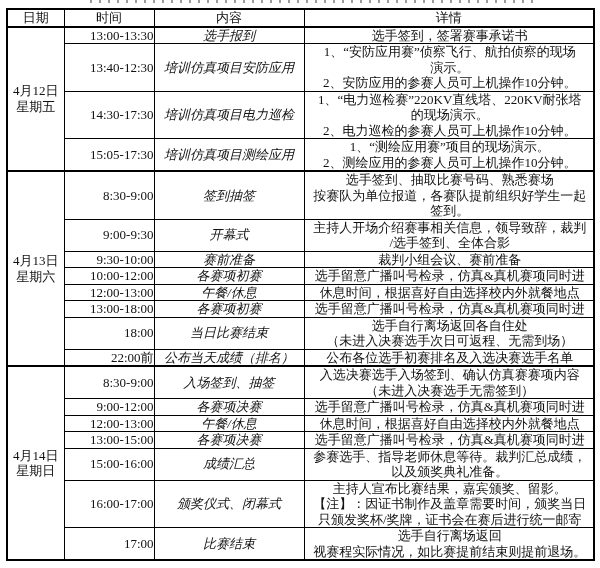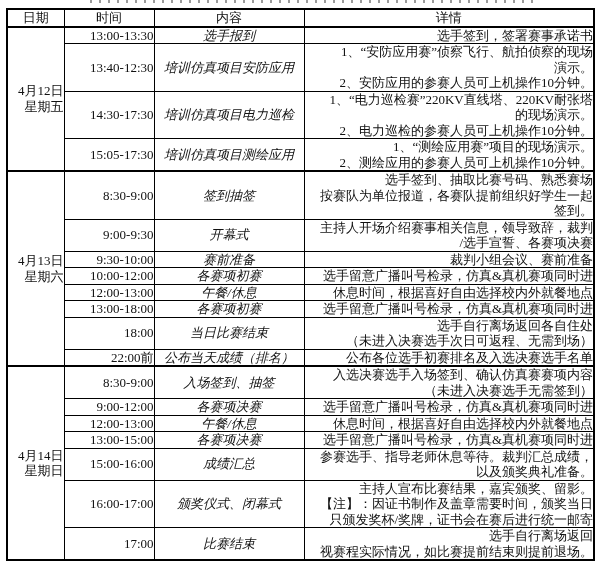--- a/index.html
+++ b/index.html
@@ -41,24 +41,24 @@
     vertical-align: middle;
     overflow: hidden;
   }
   thead th {
     height: 15px;
     text-align: center;
     border-bottom: 2px solid #000;
   }
   tr.group-start th, tr.group-start td { border-top: 2px solid #000; }
 
-  td.date    { text-align: right; }
+  td.date    { text-align: center; }
   td.time    { text-align: right; padding-left: 3px; white-space: nowrap; }
   td.content { text-align: center; white-space: nowrap; font-style: italic; }
-  td.detail  { text-align: right; padding-left: 2px; }
+  td.detail  { text-align: center; padding-left: 2px; }
   .detail-line, .date-line { white-space: nowrap; overflow: hidden; }
 </style>
 </head>
 <body>
 
 <div class="page">
   <div class="clipped-title"></div>
   <table class="schedule">
     <colgroup>
       <col class="c-date">
@@ -123,21 +123,21 @@
             <div class="detail-line">选手签到、抽取比赛号码、熟悉赛场</div>
             <div class="detail-line">按赛队为单位报道，各赛队提前组织好学生一起</div>
             <div class="detail-line">签到。</div>
           </td>
         </tr>
         <tr>
           <td class="time">9:00-9:30</td>
           <td class="content">开幕式</td>
           <td class="detail">
             <div class="detail-line">主持人开场介绍赛事相关信息，领导致辞，裁判</div>
-            <div class="detail-line">/选手宣誓、各赛项决赛</div>
+            <div class="detail-line">/选手签到、全体合影</div>
           </td>
         </tr>
         <tr>
           <td class="time">9:30-10:00</td>
           <td class="content">赛前准备</td>
           <td class="detail">
             <div class="detail-line">裁判小组会议、赛前准备</div>
           </td>
         </tr>
         <tr>

